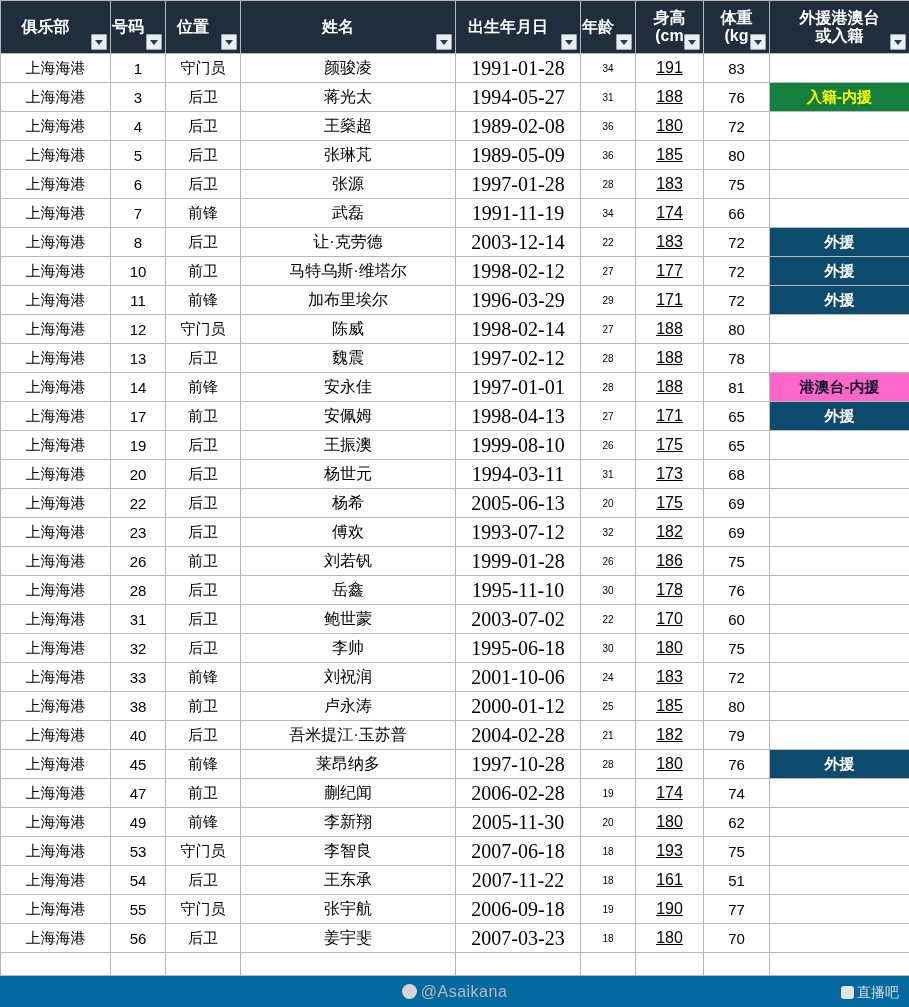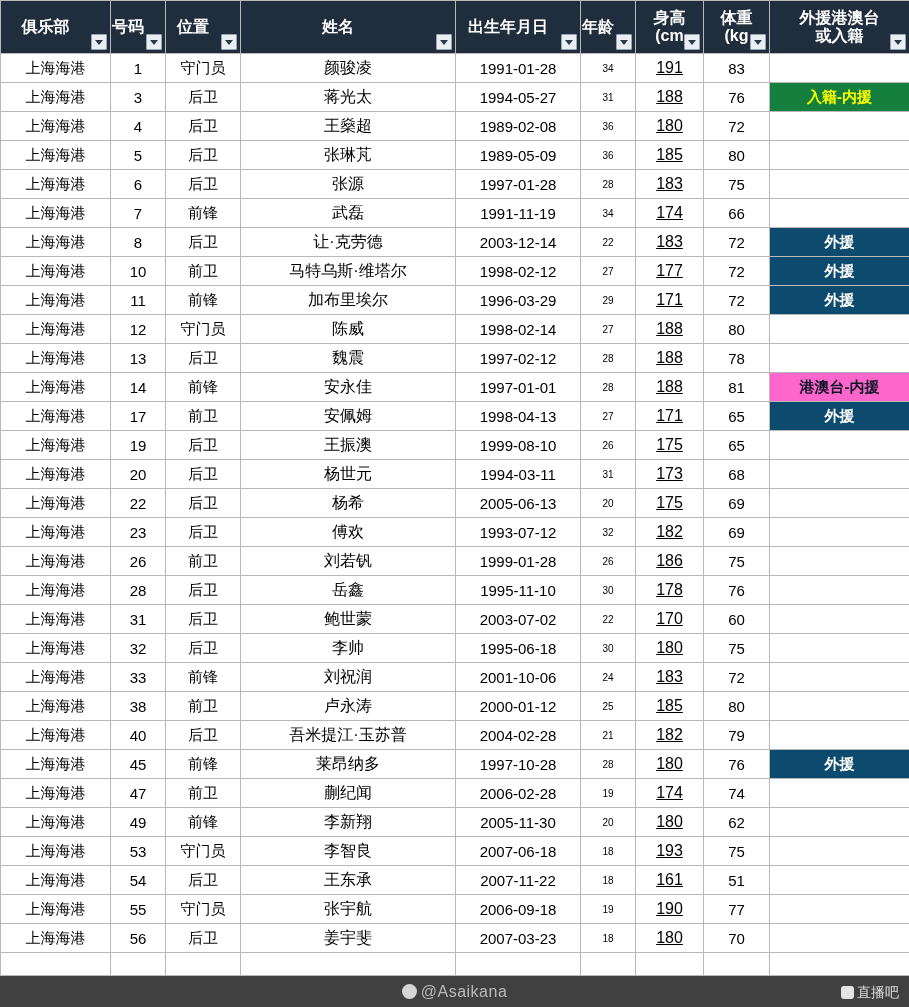--- a/index.html
+++ b/index.html
@@ -77,42 +77,42 @@
   }
   tbody td {
     height: 28px;
     font-size: 15px;
     background: #ffffff;
   }
   td.club { font-size: 15px; }
   td.num  { font-size: 15px; }
   td.pos  { font-size: 15px; }
   td.name { font-size: 16px; }
-  td.dob  { font-size: 15px; }
+  td.dob  { font-size: 20px; font-family: Liberation Serif, serif; }
   td.age  { font-size: 10px; }
   td.hgt  { font-size: 16px; text-decoration: underline; }
   td.wgt  { font-size: 15px; }
   td.tag  { font-size: 15px; font-weight: bold; }
 
   td.tag.foreign { background: #0c4a6e; color: #ffffff; }
   td.tag.natural { background: #15803d; color: #ffff00; }
   td.tag.hmt     { background: #ff66cc; color: #0f172a; }
   td.tag.empty   { background: #ffffff; }
 
   tr.blank td {
     height: 28px;
     background: #ffffff;
   }
   .footer {
     position: absolute;
     left: 0;
     top: 975px;
     width: 909px;
     height: 32px;
-    background: #404040;
+    background: #0369a1;
     border-top: 1px solid #b8b8b8;
   }
   .watermark-center {
     position: absolute;
     left: 0;
     right: 0;
     top: 6px;
     text-align: center;
     color: #b9b9b9;
     font-size: 16px;

